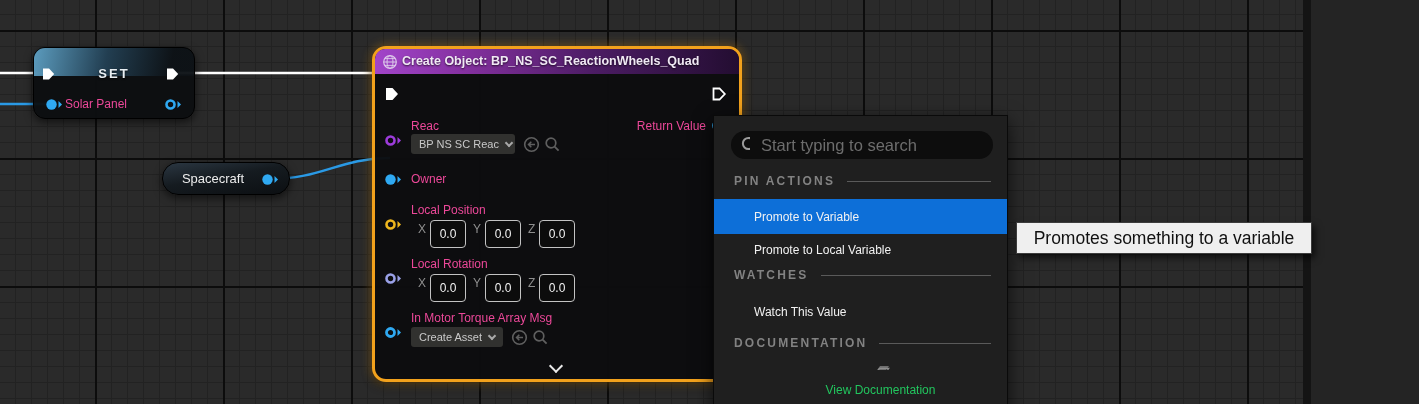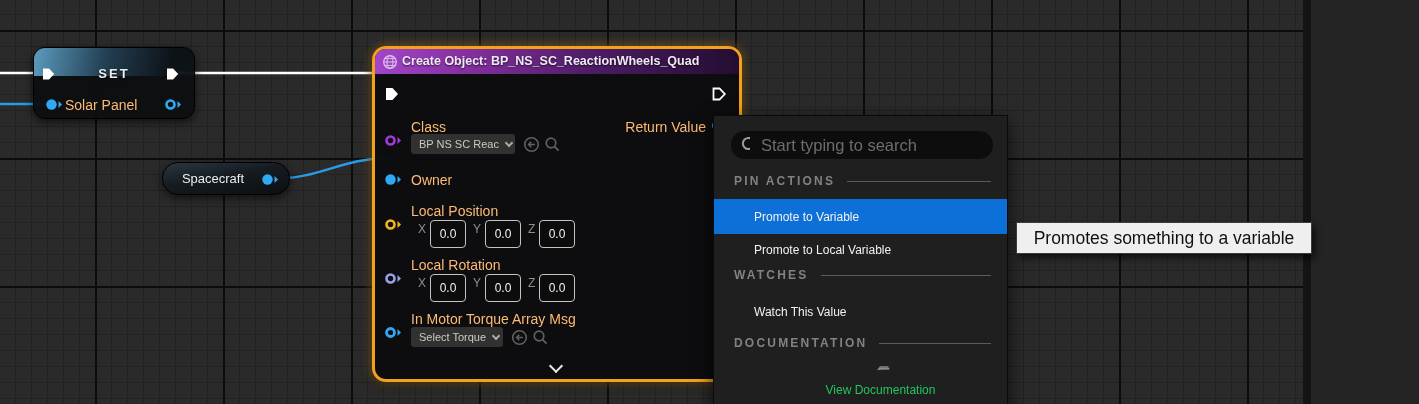--- a/index.html
+++ b/index.html
@@ -17,21 +17,21 @@
     background-size:128px 128px,128px 128px,16px 16px,16px 16px;
     background-position:95px 0,0 30px,15px 0,0 14px;}
   .panel-sep{position:absolute;left:1303px;top:0;width:8px;height:404px;background:#141414;}
   .right-panel{position:absolute;left:1311px;top:0;width:108px;height:404px;background:#242424;}
 
   svg.wires{position:absolute;left:0;top:0;z-index:1;}
 
   
   .bpnode{position:absolute;border-radius:12px;background:rgba(13,15,17,.96);
     border:1px solid #000;box-shadow:0 3px 8px rgba(0,0,0,.6);z-index:2;}
-  .nlabel{position:absolute;color:#fdba74;font-size:14px;white-space:nowrap;}
+  .nlabel{position:absolute;color:#ec4899;font-size:12px;white-space:nowrap;}
   .pin{position:absolute;display:block;}
 
   
   #set-node{left:33px;top:47px;width:162px;height:72px;}
   #set-header{position:absolute;left:0;top:0;right:0;height:28px;border-radius:11px 11px 0 0;
     background:linear-gradient(100deg,rgba(105,180,220,.85),rgba(60,120,160,.45) 45%,rgba(18,38,54,.15) 85%);}
   #set-title{position:absolute;left:0;right:0;top:5px;text-align:center;color:#e8eef2;
     font-size:13px;font-weight:bold;letter-spacing:2px;text-shadow:0 1px 2px rgba(0,0,0,.8);margin-top:13px;}
 
   
@@ -132,21 +132,21 @@
       </svg>
     <div id="create-title">Create Object: BP_NS_SC_ReactionWheels_Quad</div>
 
     <svg class="pin" style="left:9px;top:37px" width="16" height="16">
       <path d="M2 2h6.5l5.5 6-5.5 6H2z" fill="#fff"></path>
       </svg>
     <svg class="pin" style="right:12px;top:37px" width="16" height="16">
       <path d="M2.5 2.5h6l5.3 5.5-5.3 5.5h-6z" fill="none" stroke="#fff" stroke-width="1.8"></path>
       </svg>
 
-    <span class="nlabel" style="left:36px;top:70px">Class</span>
+    <span class="nlabel" style="left:36px;top:70px">Reac</span>
     <svg class="pin" style="left:9px;top:85px" width="18" height="13">
       <circle cx="6.5" cy="6.5" r="4" fill="none" stroke="#9d3cdb" stroke-width="2.6"></circle>
         <path d="M13.5 3 17 6.5 13.5 10z" fill="#9d3cdb"></path>
       </svg>
     <div class="dropdown" style="left:36px;top:85px;width:104px">
       <span>BP NS SC Reac</span>
       <span class="chev"></span>
     </div>
     <svg class="pin" style="left:148px;top:87px" width="17" height="17">
       <circle cx="8.5" cy="8.5" r="6.8" fill="none" stroke="#5f5f5f" stroke-width="1.6"></circle>
@@ -192,21 +192,21 @@
     <input class="valbox" style="left: 110px; top: 225px;" value="0.0">
     <span class="axis" style="left:153px;top:227px">Z</span>
     <input class="valbox" style="left: 164px; top: 225px;" value="0.0">
 
     <span class="nlabel" style="left:36px;top:262px">In Motor Torque Array Msg</span>
     <svg class="pin" style="left:9px;top:277px" width="18" height="13">
       <circle cx="6.5" cy="6.5" r="4" fill="none" stroke="#2fa9f2" stroke-width="2.8"></circle>
         <path d="M13.5 3 17 6.5 13.5 10z" fill="#2fa9f2"></path>
       </svg>
     <div class="dropdown" style="left:36px;top:278px;width:92px">
-      <span>Select Torque</span>
+      <span>Create Asset</span>
       <span class="chev"></span>
     </div>
     <svg class="pin" style="left:136px;top:280px" width="17" height="17">
       <circle cx="8.5" cy="8.5" r="6.8" fill="none" stroke="#5f5f5f" stroke-width="1.6"></circle>
       <path d="M12 8.5H6 M8.3 5.8 5.6 8.5l2.7 2.7" fill="none" stroke="#5f5f5f" stroke-width="1.6"></path>
       </svg>
     <svg class="pin" style="left:157px;top:280px" width="17" height="17">
       <circle cx="7" cy="7" r="4.8" fill="none" stroke="#5f5f5f" stroke-width="1.7"></circle>
       <line x1="10.6" y1="10.6" x2="14.6" y2="14.6" stroke="#5f5f5f" stroke-width="1.9"></line>
       </svg>

